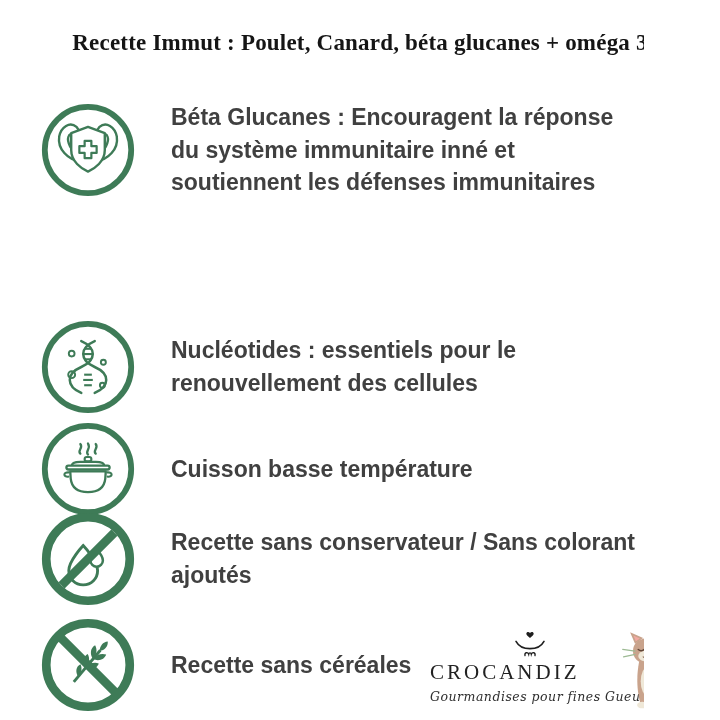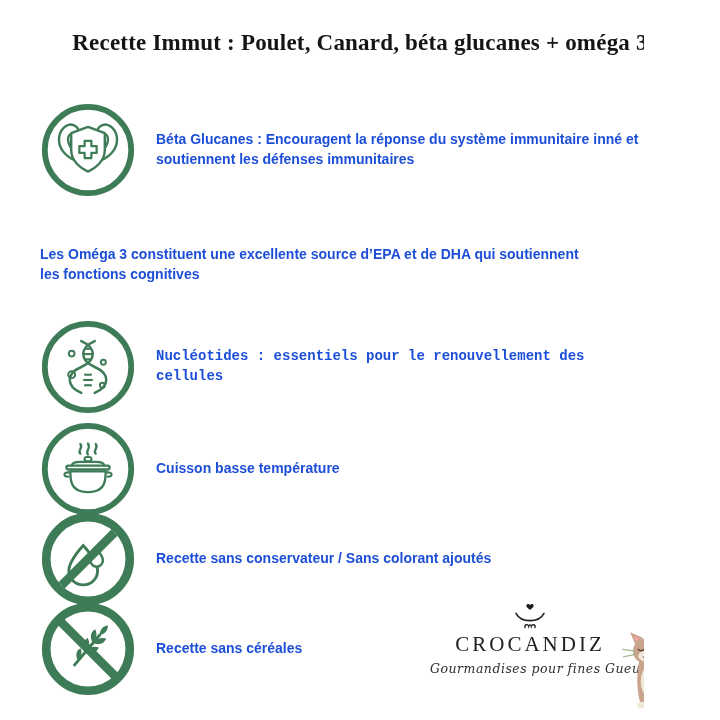--- a/index.html
+++ b/index.html
@@ -27,43 +27,43 @@
   .feature-row {
     position: absolute;
     left: 40px;
     height: 96px;
     display: flex;
     align-items: center;
     gap: 20px;
   }
   .row-1 { top: 102px; }
   .row-2 { top: 217px; }
-  .row-3 { top: 319px; font-family: Liberation Mono, monospace; }
+  .row-3 { top: 319px; }
   .row-4 { top: 421px; text-align: right; }
   .row-5 { top: 511px; align-items: center; }
-  .row-6 { top: 601px; }
+  .row-6 { top: 617px; }
 
   .feature-icon { width: 96px; height: 96px; flex: 0 0 96px; }
   .feature-icon svg { width: 100%; height: 100%; display: block; }
 
   .feature-text {
     font-weight: 700;
-    font-size: 14px;
+    font-size: 23px;
     line-height: 1.42;
-    color: #1d4ed8;
+    color: #404040;
     max-width: 560px;
+    margin-left: 15px;
   }
 
   .omega-label { font-family: "Liberation Sans", sans-serif; font-weight: 700; }
 
   .brand-block {
     position: absolute;
-    left: 430px; top: 600px;
+    left: 430px; top: 628px;
     width: 200px;
-    text-align: center;
     color: #212121;
   }
   .brand-mark { display: block; margin: 0 auto 2px auto; width: 44px; height: 30px; }
   .brand-name {
     font-family: "Liberation Serif", serif;
     font-size: 21px;
     letter-spacing: 3px;
     color: #212121;
   }
   .brand-tagline {
@@ -97,21 +97,20 @@
         <path d="M42 62 C29 60 18 49 20 36 C22 26 31 20 38 26 C41 29 41 33 38.5 35.5 C36.5 32.5 32.5 32 30.5 34.5 C27.5 38.5 30 47 37 53 C39 54.5 41 56 43 56.5 Z" fill="#fff" stroke="#3E7B57" stroke-width="2.5" stroke-linejoin="round"></path>
         <path d="M58 62 C71 60 82 49 80 36 C78 26 69 20 62 26 C59 29 59 33 61.5 35.5 C63.5 32.5 67.5 32 69.5 34.5 C72.5 38.5 70 47 63 53 C61 54.5 59 56 57 56.5 Z" fill="#fff" stroke="#3E7B57" stroke-width="2.5" stroke-linejoin="round"></path>
         <path d="M50 26 L67.5 32.5 V50 C67.5 62 57 69.5 50 72.5 C43 69.5 32.5 62 32.5 50 V32.5 Z" fill="#fff" stroke="#3E7B57" stroke-width="2.5" stroke-linejoin="round"></path>
         <path d="M46.5 40.5 H53.5 V46 H59 V53 H53.5 V58.5 H46.5 V53 H41 V46 H46.5 Z" fill="none" stroke="#3E7B57" stroke-width="2.3" stroke-linejoin="round"></path>
       </svg>
     </div>
     <div class="feature-text">Béta Glucanes : Encouragent la réponse du système immunitaire inné et soutiennent les défenses immunitaires</div>
   </div>
 
   <div class="feature-row row-2">
-    <div class="feature-text">Les Oméga 3 constituent une excellente source d’EPA et de DHA qui soutiennent les fonctions cognitives</div>
   </div>
 
   <div class="feature-row row-3">
     <div class="feature-icon">
       <svg viewBox="0 0 100 100">
         <circle cx="50" cy="50" r="45" fill="#fff" stroke="#3E7B57" stroke-width="6"></circle>
         <path d="M43 23 C59 30 59 43 43 50 C27 57 27 70 43 77" fill="none" stroke="#3E7B57" stroke-width="2.6" stroke-linecap="round"></path>
         <path d="M57 23 C41 30 41 43 57 50 C73 57 73 70 57 77" fill="none" stroke="#3E7B57" stroke-width="2.6" stroke-linecap="round"></path>
         <line x1="46" y1="31" x2="54" y2="31" stroke="#3E7B57" stroke-width="2.2"></line>
         <line x1="45" y1="36.5" x2="55" y2="36.5" stroke="#3E7B57" stroke-width="2.2"></line>

